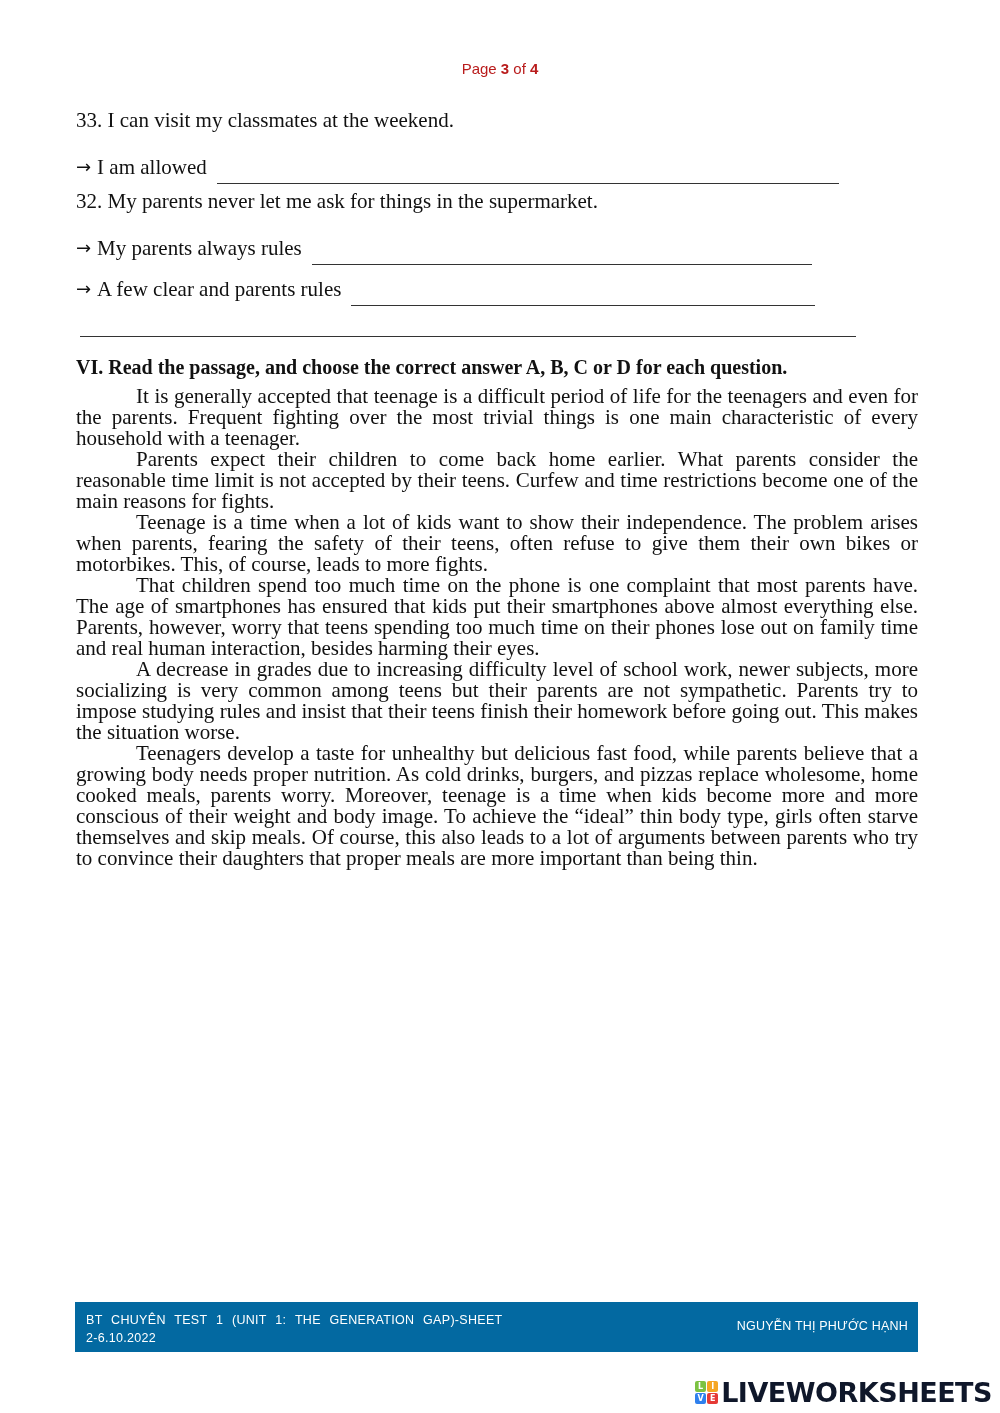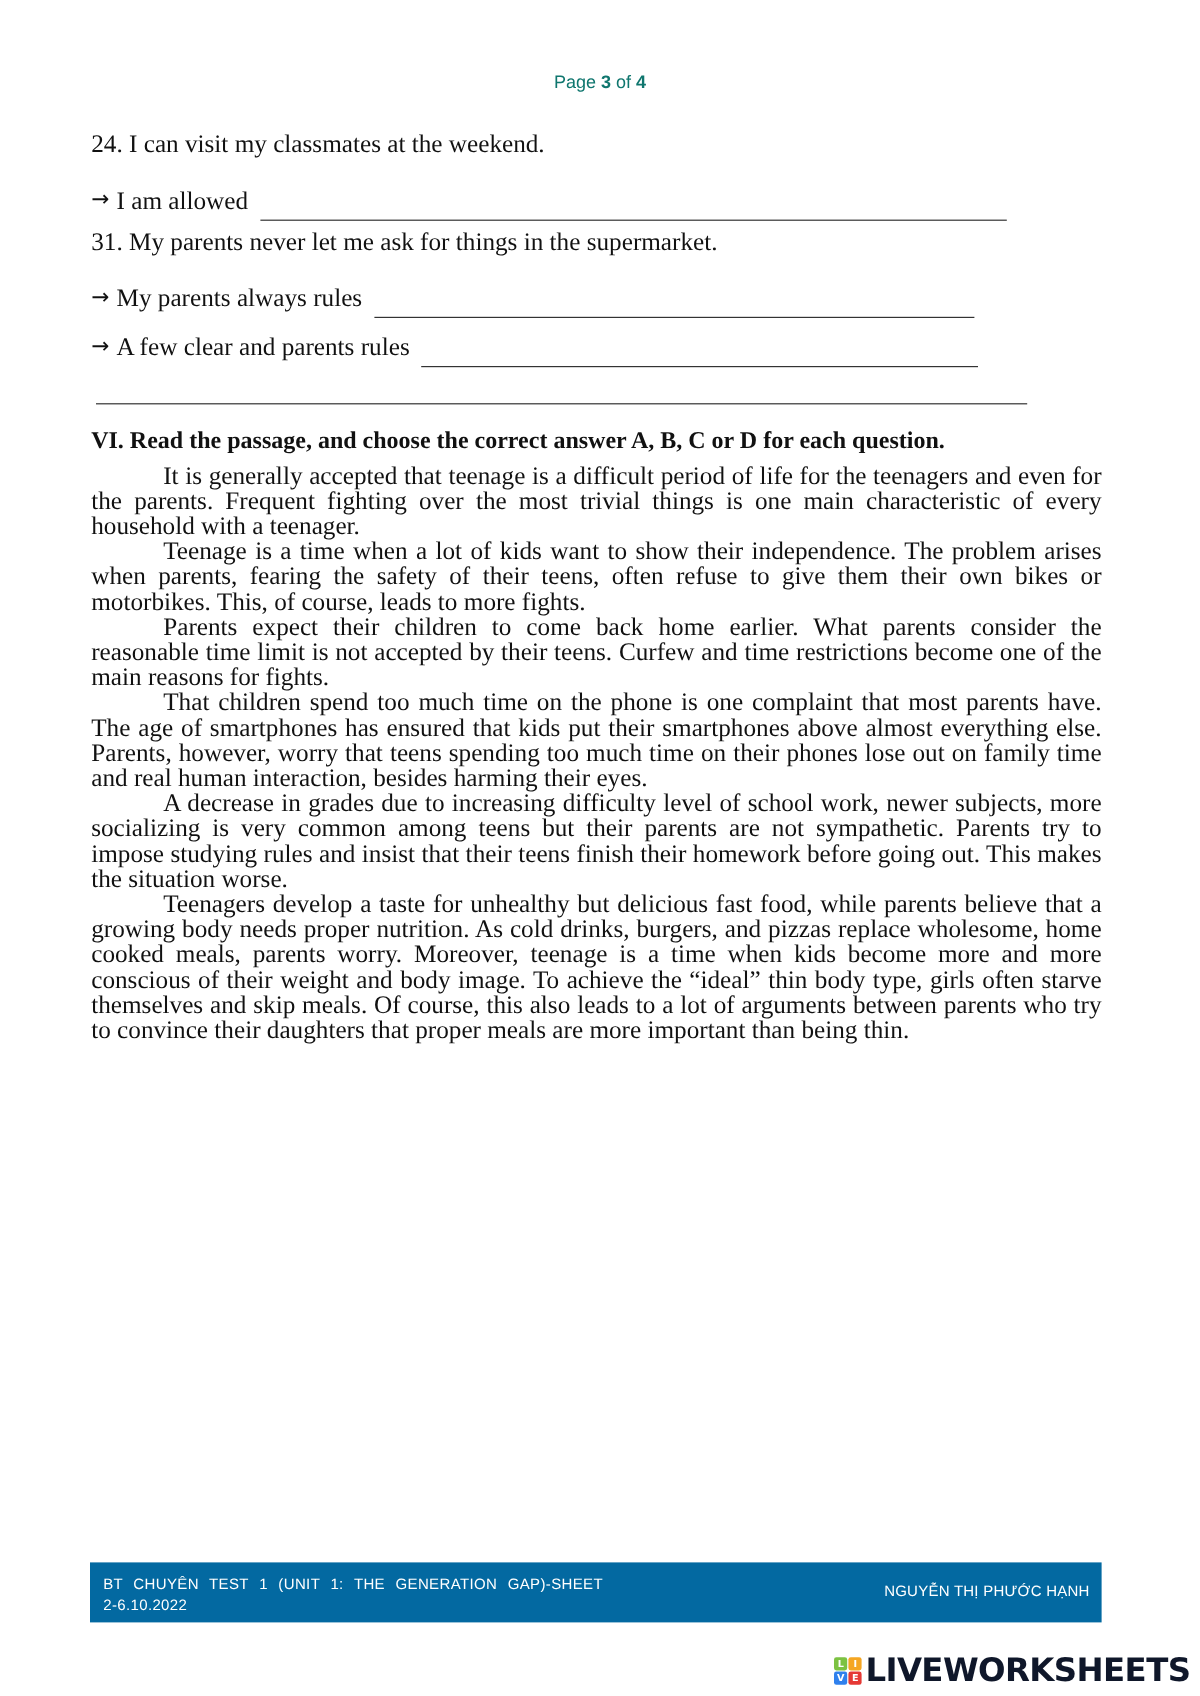--- a/index.html
+++ b/index.html
@@ -16,21 +16,21 @@
       color: #111111;
     }
     .page-header {
       position: absolute;
       top: 60px;
       left: 0;
       width: 1000px;
       text-align: center;
       font-family: "Liberation Sans", "DejaVu Sans", sans-serif;
       font-size: 15px;
-      color: #0f766e;
+      color: #b91c1c;
     }
     .page-header b { font-weight: bold; }
 
     .content {
       position: absolute;
       left: 76px;
       top: 103px;
       width: 842px;
       font-size: 21px;
     }
@@ -142,49 +142,49 @@
   </style>
 </head>
 <body>
 
 <div class="page-header">
   <span>Page </span><b>3</b><span> of </span><b>4</b>
 </div>
 
 <div class="content">
 
-  <div class="line">24. I can visit my classmates at the weekend.</div>
+  <div class="line">33. I can visit my classmates at the weekend.</div>
   <div class="line answer-line">
     <span class="arrow">→</span>
     <span>I am allowed</span>
     <span class="blank" style="width:622px"></span>
   </div>
 
-  <div class="line">31. My parents never let me ask for things in the supermarket.</div>
+  <div class="line">32. My parents never let me ask for things in the supermarket.</div>
   <div class="line answer-line">
     <span class="arrow">→</span>
     <span>My parents always rules</span>
     <span class="blank" style="width:500px"></span>
   </div>
 
   <div class="line answer-line">
     <span class="arrow">→</span>
     <span>A few clear and parents rules</span>
     <span class="blank" style="width:464px"></span>
   </div>
   <div class="line" style="height:42px">
     <span class="blank-full"></span>
   </div>
 
   <div class="section-title">VI. Read the passage, and choose the correct answer A, B, C or D for each question.</div>
 
   <div class="passage">
     <p>It is generally accepted that teenage is a difficult period of life for the teenagers and even for the parents. Frequent fighting over the most trivial things is one main characteristic of every household with a teenager.</p>
+    <p>Parents expect their children to come back home earlier. What parents consider the reasonable time limit is not accepted by their teens. Curfew and time restrictions become one of the main reasons for fights.</p>
     <p>Teenage is a time when a lot of kids want to show their independence. The problem arises when parents, fearing the safety of their teens, often refuse to give them their own bikes or motorbikes. This, of course, leads to more fights.</p>
-    <p>Parents expect their children to come back home earlier. What parents consider the reasonable time limit is not accepted by their teens. Curfew and time restrictions become one of the main reasons for fights.</p>
     <p>That children spend too much time on the phone is one complaint that most parents have. The age of smartphones has ensured that kids put their smartphones above almost everything else. Parents, however, worry that teens spending too much time on their phones lose out on family time and real human interaction, besides harming their eyes.</p>
     <p>A decrease in grades due to increasing difficulty level of school work, newer subjects, more socializing is very common among teens but their parents are not sympathetic. Parents try to impose studying rules and insist that their teens finish their homework before going out. This makes the situation worse.</p>
     <p>Teenagers develop a taste for unhealthy but delicious fast food, while parents believe that a growing body needs proper nutrition. As cold drinks, burgers, and pizzas replace wholesome, home cooked meals, parents worry. Moreover, teenage is a time when kids become more and more conscious of their weight and body image. To achieve the “ideal” thin body type, girls often starve themselves and skip meals. Of course, this also leads to a lot of arguments between parents who try to convince their daughters that proper meals are more important than being thin.</p>
   </div>
 </div>
 
 <div class="footer-bar">
   <div class="footer-left">BT CHUYÊN TEST 1 (UNIT 1: THE GENERATION GAP)-SHEET 2-6.10.2022</div>
   <div class="footer-right">NGUYỄN THỊ PHƯỚC HẠNH</div>
 </div>

